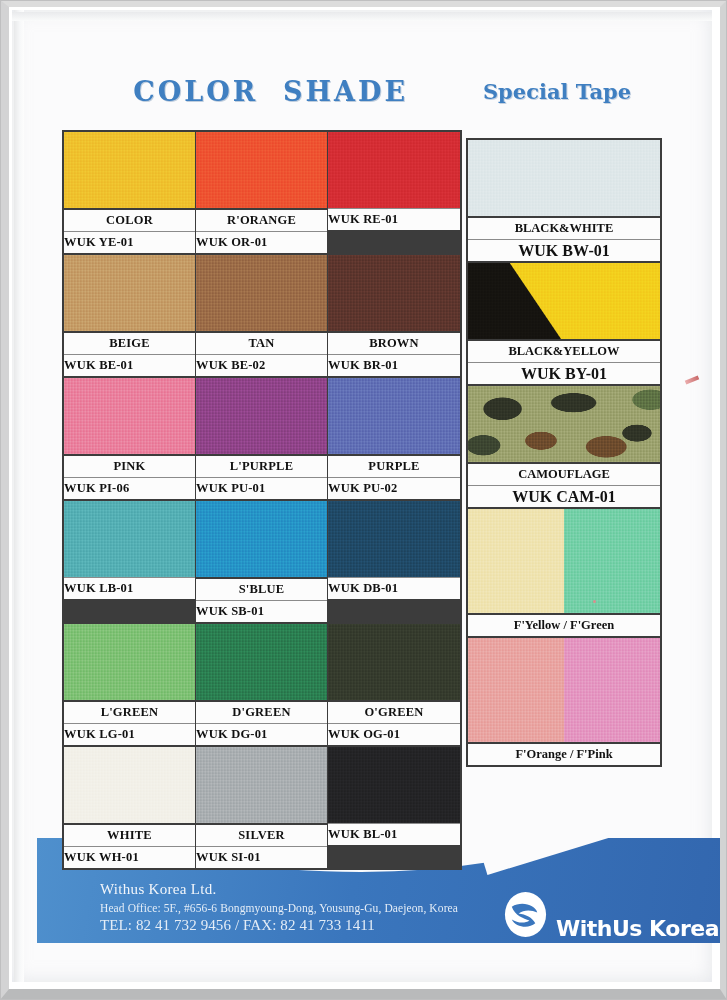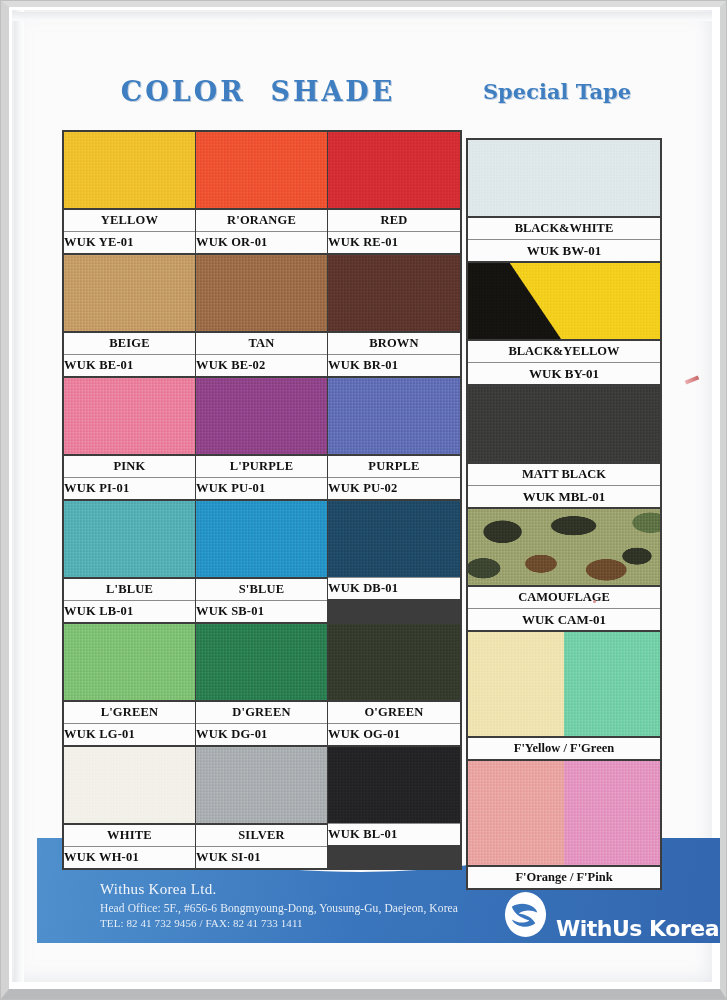--- a/index.html
+++ b/index.html
@@ -70,21 +70,21 @@
   .title-row {
     position: absolute;
     left: 0; top: 76px;
     width: 727px;
     height: 40px;
   }
   .main-title {
     position: absolute;
     left: 108px; top: 0;
     width: 300px;
-    text-align: center;
+    text-align: right;
     font-family: "DejaVu Serif", serif;
     font-weight: bold;
     font-size: 27px;
     letter-spacing: 3px;
     color: #3f7fc1;
     text-shadow: 1px 1px 0 rgba(120,150,185,0.45);
     white-space: pre;
   }
   .sub-title {
     position: absolute;
@@ -192,21 +192,21 @@
     background: #fcfcfc;
     border-top: 2px solid #3c3c3c;
     white-space: nowrap;
     overflow: hidden;
   }
   .tape-code {
     height: 21px;
     line-height: 21px;
     text-align: center;
     font-family: "Liberation Serif", serif;
-    font-size: 13px;
+    font-size: 16px;
     font-weight: bold;
     color: #111;
     background: #fcfcfc;
     border-top: 1px solid #8b8b8b;
     white-space: nowrap;
     overflow: hidden;
   }
   .split-v { display: flex; width: 100%; height: 100%; }
   .split-v > div { width: 50%; height: 100%; position: relative; overflow: hidden; }
 
@@ -249,21 +249,21 @@
     font-family: "Liberation Serif", serif;
     font-size: 11.5px;
     color: #e4edf7;
     letter-spacing: 0.1px;
     white-space: nowrap;
   }
   .tel {
     position: absolute;
     left: 63px; top: 79px;
     font-family: "Liberation Serif", serif;
-    font-size: 11px;
+    font-size: 15px;
     color: #e4edf7;
     letter-spacing: 0.1px;
     white-space: nowrap;
   }
   .logo-wrap {
     position: absolute;
     right: 22px; top: 32px;
     display: flex;
     align-items: center;
   }
@@ -327,35 +327,34 @@
     <div class="main-title">COLOR  SHADE</div>
     <div class="sub-title">Special Tape</div>
   </div>
 
   <div class="grid-left" id="grid-left">
       <div class="grid-row">
         <div class="cell">
           <div class="swatch" style="background: rgb(239, 192, 44);">
             <div class="weave"></div>
           </div>
-          <div class="lbl">YELLOW</div>
+          <div class="lbl">COLOR</div>
           <div class="code">WUK YE-01</div>
         </div>
         <div class="cell">
           <div class="swatch" style="background: rgb(238, 81, 48);">
             <div class="weave"></div>
           </div>
           <div class="lbl">R'ORANGE</div>
           <div class="code">WUK OR-01</div>
         </div>
         <div class="cell">
           <div class="swatch" style="background: rgb(212, 44, 51);">
             <div class="weave"></div>
           </div>
-          <div class="lbl">RED</div>
           <div class="code">WUK RE-01</div>
         </div>
       </div>
       <div class="grid-row">
         <div class="cell">
           <div class="swatch" style="background: rgb(196, 154, 100);">
             <div class="weave"></div>
           </div>
           <div class="lbl">BEIGE</div>
           <div class="code">WUK BE-01</div>
@@ -374,21 +373,21 @@
           <div class="lbl">BROWN</div>
           <div class="code">WUK BR-01</div>
         </div>
       </div>
       <div class="grid-row">
         <div class="cell">
           <div class="swatch" style="background: rgb(234, 126, 156);">
             <div class="weave"></div>
           </div>
           <div class="lbl">PINK</div>
-          <div class="code">WUK PI-01</div>
+          <div class="code">WUK PI-06</div>
         </div>
         <div class="cell">
           <div class="swatch" style="background: rgb(142, 66, 135);">
             <div class="weave"></div>
           </div>
           <div class="lbl">L'PURPLE</div>
           <div class="code">WUK PU-01</div>
         </div>
         <div class="cell">
           <div class="swatch" style="background: rgb(95, 109, 180);">
@@ -396,21 +395,20 @@
           </div>
           <div class="lbl">PURPLE</div>
           <div class="code">WUK PU-02</div>
         </div>
       </div>
       <div class="grid-row">
         <div class="cell">
           <div class="swatch" style="background: rgb(83, 174, 179);">
             <div class="weave"></div>
           </div>
-          <div class="lbl">L'BLUE</div>
           <div class="code">WUK LB-01</div>
         </div>
         <div class="cell">
           <div class="swatch" style="background: rgb(37, 146, 198);">
             <div class="weave"></div>
           </div>
           <div class="lbl">S'BLUE</div>
           <div class="code">WUK SB-01</div>
         </div>
         <div class="cell">
@@ -474,27 +472,20 @@
         </div>
         <div class="tape-lbl">BLACK&amp;WHITE</div>
         <div class="tape-code">WUK BW-01</div>
       </div>
       <div class="tape-item">
         <div class="tape-swatch" style="background: linear-gradient(56deg, rgb(21, 19, 15) 0%, rgb(21, 19, 15) 38%, rgb(243, 206, 28) 38.5%, rgb(243, 206, 28) 100%);">
           <div class="weave"></div>
         </div>
         <div class="tape-lbl">BLACK&amp;YELLOW</div>
         <div class="tape-code">WUK BY-01</div>
-      </div>
-      <div class="tape-item">
-        <div class="tape-swatch" style="background: rgb(58, 58, 56);">
-          <div class="weave"></div>
-        </div>
-        <div class="tape-lbl">MATT BLACK</div>
-        <div class="tape-code">WUK MBL-01</div>
       </div>
       <div class="tape-item">
         <div class="tape-swatch" style="background: radial-gradient(34px 20px at 18% 30%, rgb(47, 51, 38) 0px, rgb(47, 51, 38) 55%, transparent 58%), radial-gradient(40px 17px at 55% 22%, rgb(47, 51, 38) 0px, rgb(47, 51, 38) 55%, transparent 58%), radial-gradient(26px 15px at 88% 62%, rgb(47, 51, 38) 0px, rgb(47, 51, 38) 55%, transparent 58%), radial-gradient(30px 18px at 8% 78%, rgb(59, 68, 48) 0px, rgb(59, 68, 48) 55%, transparent 58%), radial-gradient(36px 19px at 72% 80%, rgb(107, 74, 44) 0px, rgb(107, 74, 44) 55%, transparent 58%), radial-gradient(28px 16px at 38% 72%, rgb(107, 74, 44) 0px, rgb(107, 74, 44) 55%, transparent 58%), radial-gradient(32px 18px at 95% 18%, rgb(92, 112, 67) 0px, rgb(92, 112, 67) 55%, transparent 58%), linear-gradient(0deg, rgb(154, 160, 108), rgb(154, 160, 108)) rgb(140, 142, 98);">
           <div class="weave"></div>
         </div>
         <div class="tape-lbl">CAMOUFLAGE</div>
         <div class="tape-code">WUK CAM-01</div>
       </div>
       <div class="tape-item">
         <div class="tape-swatch tall">

